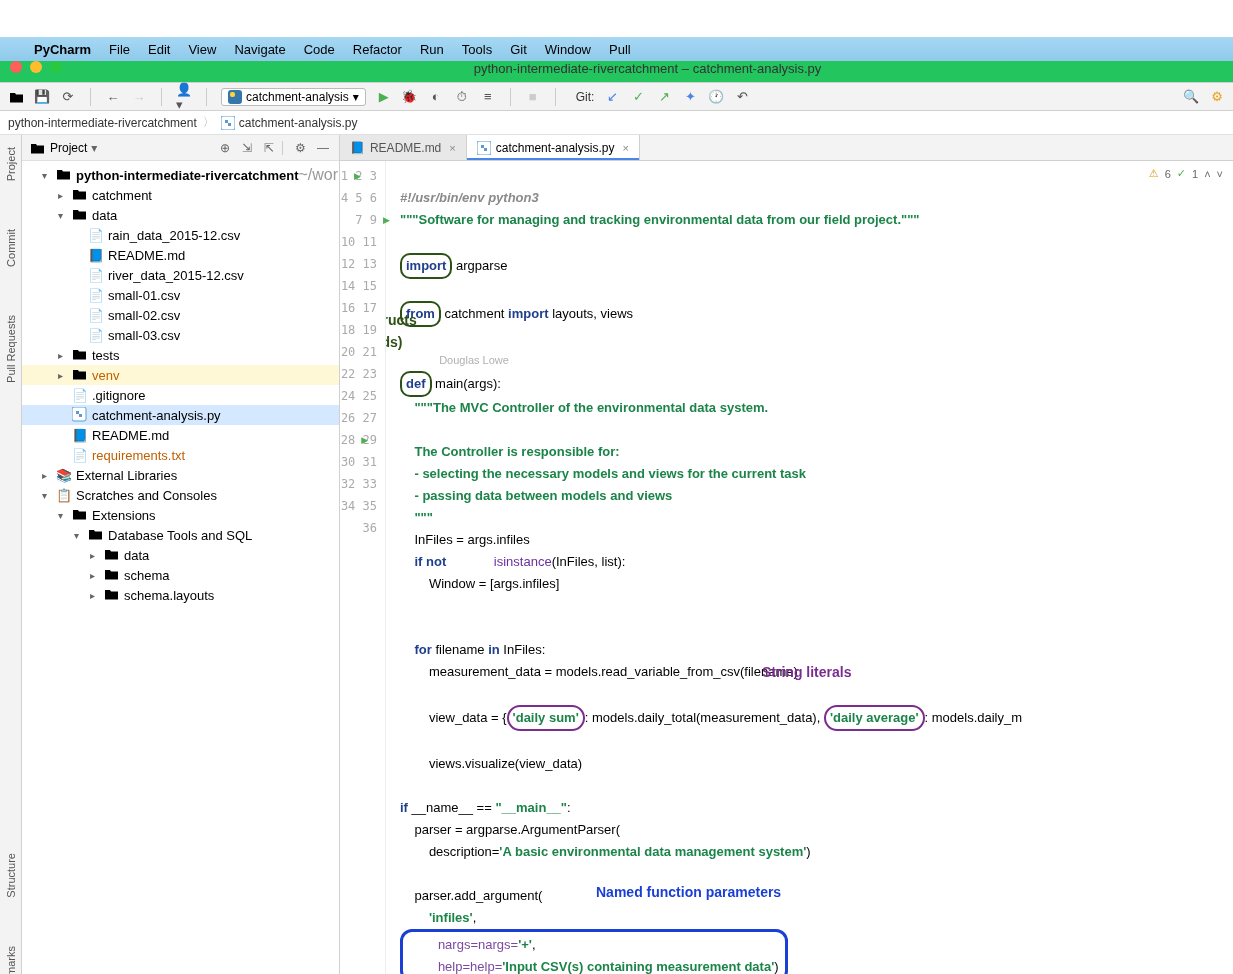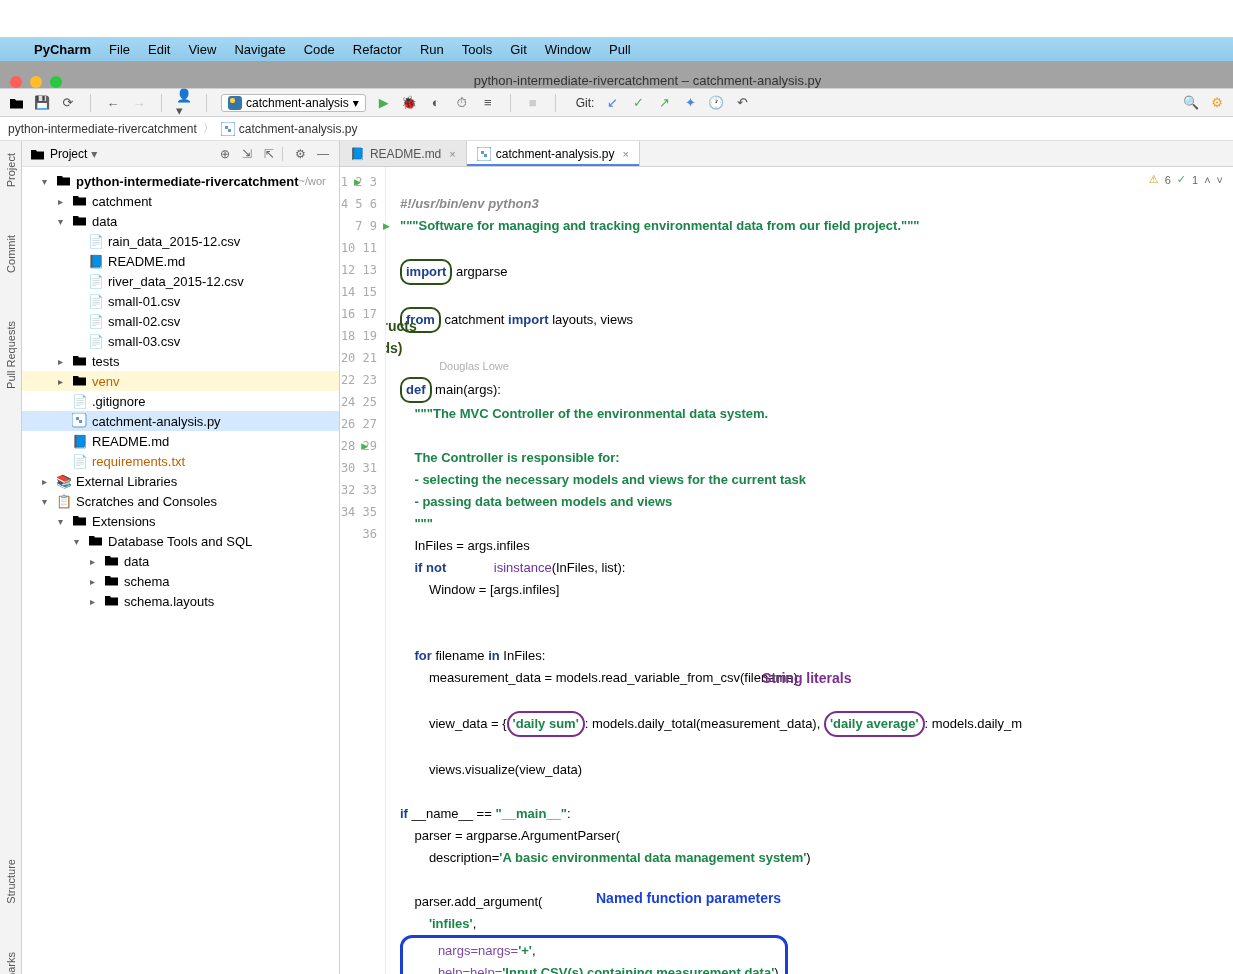--- a/index.html
+++ b/index.html
@@ -2,21 +2,21 @@
 <html><head>
 <meta charset="utf-8">
 <style>
 * { margin: 0; padding: 0; box-sizing: border-box; font-family: -apple-system, "Helvetica Neue", Arial, sans-serif; }
 body { width: 1233px; height: 974px; background: #fff; font-size: 13px; overflow: hidden; }
 .menubar { height: 24px; background: linear-gradient(#a6d8f4,#8fcaea); display:flex; align-items:center; padding:0 16px; gap:18px; font-size:13px; color:#000;margin-top:37px; }
 .menubar .apple { font-size:15px; }
 .menubar .bold { font-weight:600; }
 
 .winFrame { position:relative; }
-.titlebar { height:28px; background:#a3a3a3; border-bottom:1px solid #d0d0d0; display:flex; align-items:flex-end; }
+.titlebar { height:22px; background:#22c55e; border-bottom:1px solid #d0d0d0; display:flex; align-items:flex-start; }
 .traffic { display:flex; gap:8px; margin-left:10px; }
 .dot { width:12px; height:12px; border-radius:50%; }
 .dot.red{background:#ff5f57}.dot.yellow{background:#febc2e}.dot.green{background:#28c840}
 .titletext { flex:1; text-align:center; font-size:13px; color:#333; font-weight:500; }
 
 .toolbar { height:28px; background:#f3f3f3; border-bottom:1px solid #d0d0d0; display:flex; align-items:center; padding:0 8px; gap:10px; }
 .tb-icon { width:16px; height:16px; display:flex; align-items:center; justify-content:center; color:#555; }
 .tb-sep { width:1px; height:18px; background:#ccc; margin:0 4px; }
 .runCfg { display:flex; align-items:center; gap:4px; background:#fff; border:1px solid #bbb; border-radius:3px; padding:1px 6px; font-size:12px; }
 .pyicon{width:14px;height:14px;}
@@ -35,21 +35,21 @@
 .projHeader .spacer{flex:1;}
 .projHeader .hicon{margin-left:8px;color:#666;width:14px;height:14px;}
 .tree { flex:1; overflow-y:auto; padding:4px 0; font-size:13px; }
 .tree .row { display:flex; align-items:center; height:20px; padding-left:4px; white-space:nowrap; cursor:pointer; }
 .tree .row.active{background:#fff8d6;}
 .tree .row.sel{background:#d4e8ff;}
 .tree .indent1{padding-left:20px}.tree .indent2{padding-left:36px}.tree .indent3{padding-left:52px}.tree .indent4{padding-left:68px}
 .tree .chev{width:12px;display:inline-block;color:#666;font-size:10px;margin-right:2px;}
 .tree .ficon{width:16px;height:16px;margin-right:4px;display:inline-flex;align-items:center;justify-content:center;}
 .tree .fname{color:#000;}
-.tree .faded{color:#999;font-size:11px;}
+.tree .faded{color:#999;font-size:16px;}
 .tree .orange{color:#c06000;}
 
 .editorArea { flex:1; display:flex; flex-direction:column; overflow:hidden; }
 .tabs { height:26px; background:#f3f3f3; border-bottom:1px solid #d0d0d0; display:flex; align-items:flex-end; }
 .tab { height:25px; padding:0 10px; display:flex; align-items:center; gap:5px; font-size:12px; background:#e8e8e8; border-right:1px solid #d0d0d0; color:#555; cursor:pointer; }
 .tab.active { background:#fff; color:#000; box-shadow:inset 0 -2px 0 #4a86e8; }
 .tab .close{color:#888;font-size:11px;margin-left:3px;}
 
 .codeWrap { flex:1; display:flex; overflow:hidden; background:#fff; position:relative; }
 .gutter { width:46px; background:#fff; border-right:1px solid #eee; text-align:right; padding-right:8px; color:#aaa; font-family:"Menlo","Consolas",monospace; font-size:12px; line-height:22px; padding-top:4px; }

